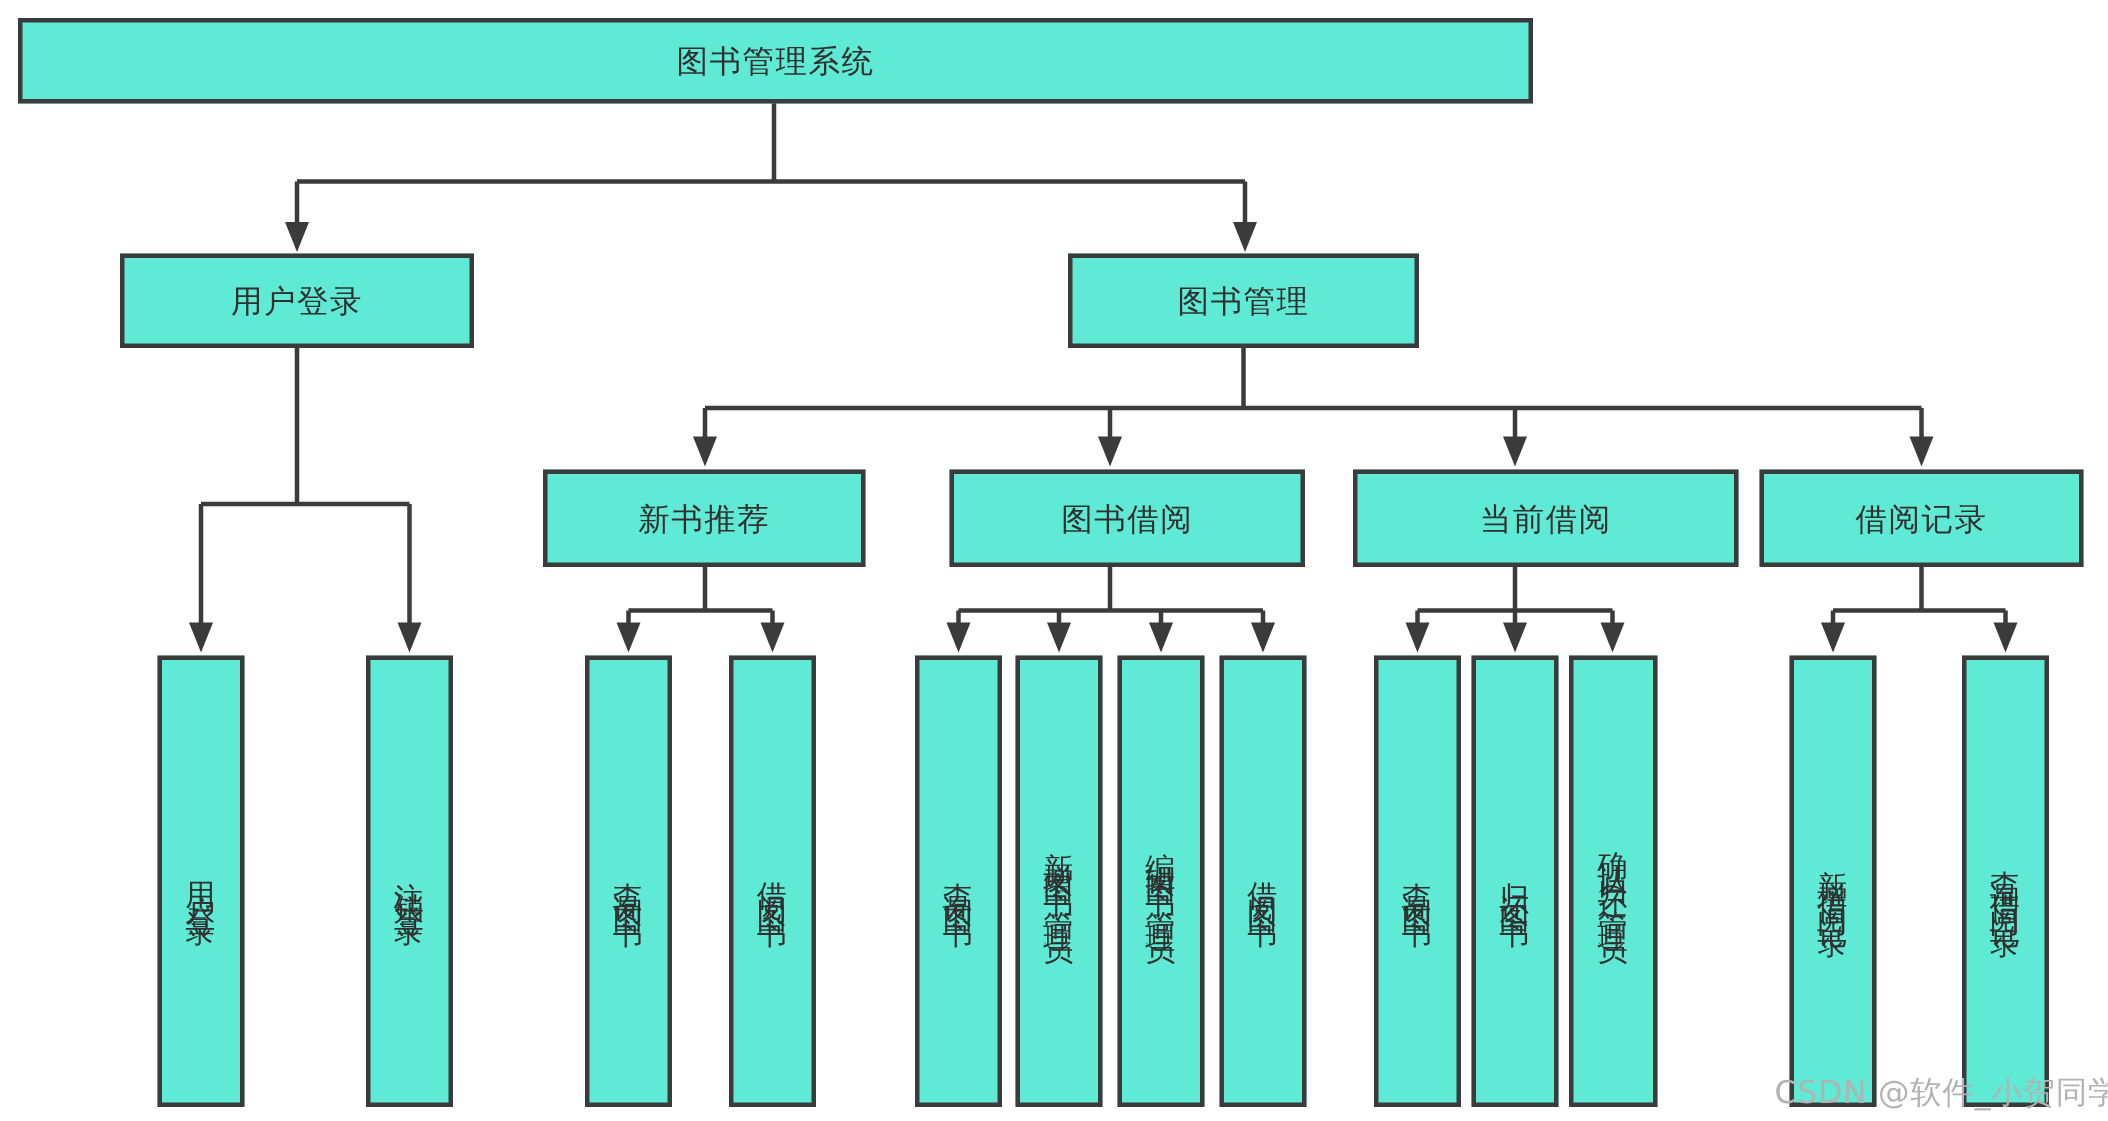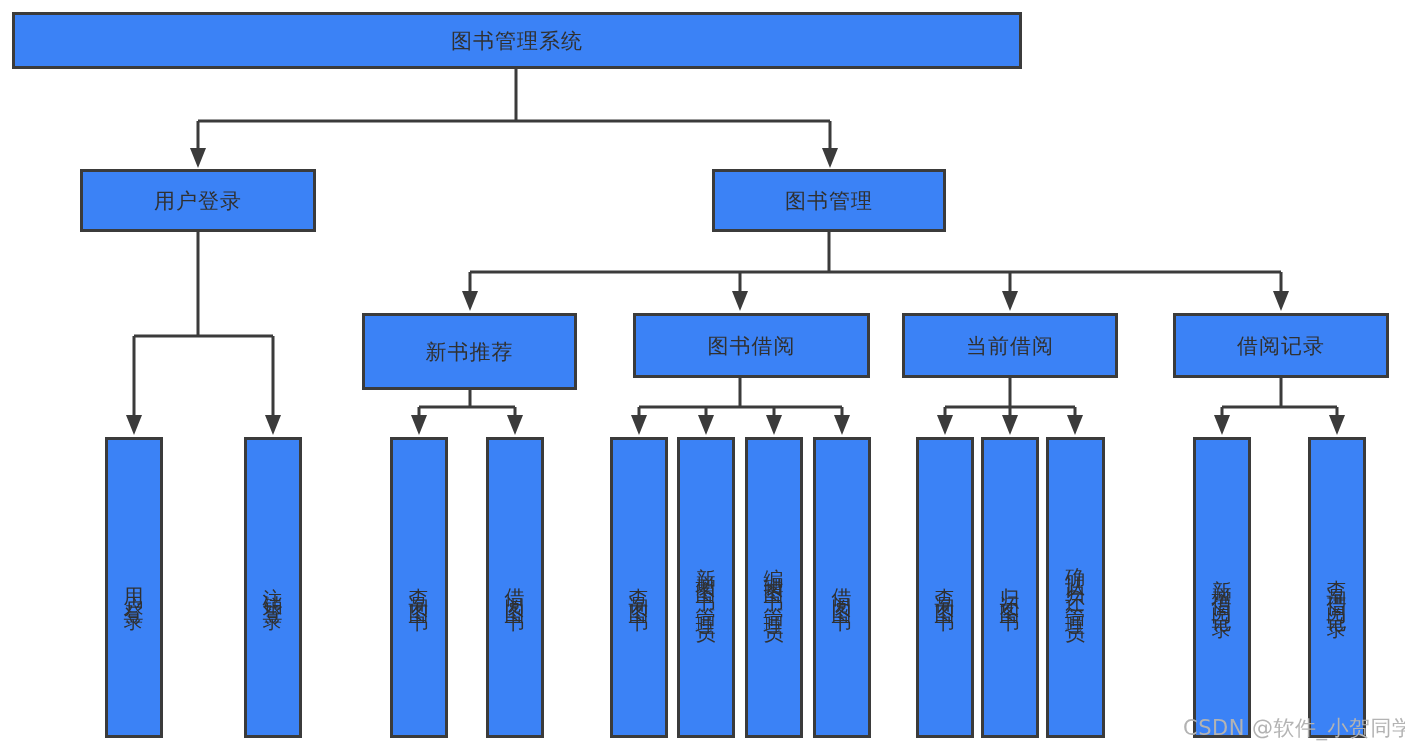--- a/index.html
+++ b/index.html
@@ -18,21 +18,21 @@
   #connectors {
     position: absolute;
     left: 0; top: 0;
     width: 1405px; height: 747px;
     color: var(--line, #3b3b3b);
     z-index: 1;
   }
   .node {
     position: absolute;
     box-sizing: border-box;
-    background: #3b82f6;
+    background: #5eead4;
     border: 3px solid var(--line, #3b3b3b);
     display: flex;
     align-items: center;
     justify-content: center;
     z-index: 2;
     font-size: 21px;
     letter-spacing: 1px;
   }
   .leaf {
     font-size: 20px;
@@ -41,23 +41,23 @@
     writing-mode: vertical-rl;
     text-orientation: mixed;
     letter-spacing: 8px;
     line-height: 1;
     white-space: nowrap;
   }
   
   .n-root        { left: 12px;   top: 12px;  width: 1010px; height: 57px; }
   .n-user-login  { left: 80px;   top: 169px; width: 236px;  height: 63px; }
   .n-book-mgmt   { left: 712px;  top: 169px; width: 234px;  height: 63px; text-align: right; }
-  .n-new-book    { left: 362px;  top: 313px; width: 215px;  height: 77px; }
+  .n-new-book    { left: 362px;  top: 313px; width: 215px;  height: 65px; }
   .n-book-borrow { left: 633px;  top: 313px; width: 237px;  height: 65px; }
-  .n-cur-borrow  { left: 902px;  top: 313px; width: 216px;  height: 65px; }
+  .n-cur-borrow  { left: 902px;  top: 313px; width: 257px;  height: 65px; }
   .n-borrow-rec  { left: 1173px; top: 313px; width: 216px;  height: 65px; }
   
   .leaf { top: 437px; width: 58px; height: 301px; }
   .l-ul1 { left: 105px; }  .l-ul2 { left: 244px; }
   .l-nb1 { left: 390px; }  .l-nb2 { left: 486px; }
   .l-bb1 { left: 610px; }  .l-bb2 { left: 677px; }
   .l-bb3 { left: 745px; }  .l-bb4 { left: 813px; }
   .l-cb1 { left: 916px; }  .l-cb2 { left: 981px; }  .l-cb3 { left: 1046px; width: 59px; }
   .l-br1 { left: 1193px; } .l-br2 { left: 1308px; }
   #watermark {

